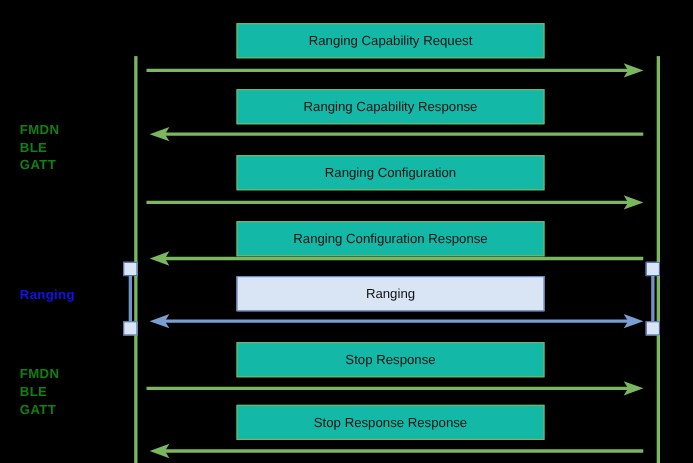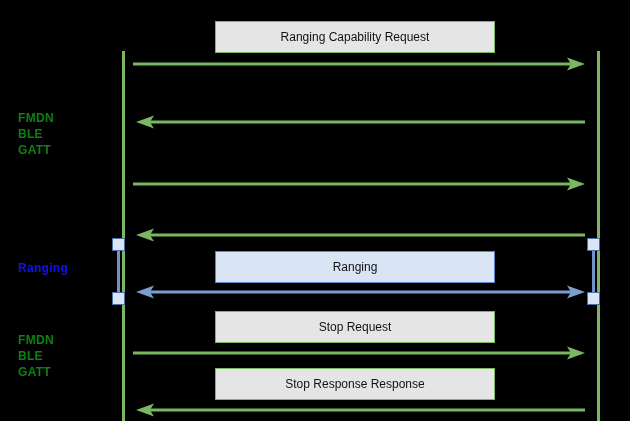--- a/index.html
+++ b/index.html
@@ -46,21 +46,21 @@
     width: 280px;
     height: 32px;
     box-sizing: border-box;
     display: flex;
     align-items: center;
     justify-content: center;
     font-size: 12px;
     color: #111111;
   }
   .msg-box.green {
-    background: #e5e5e5;
+    background: #14b8a6;
     border: 1px solid #7bb661;
   }
   .msg-box.blue {
     background: #d9e4f5;
     border: 1px solid #5b85c4;
   }
 
   
   .arrow {
     position: absolute;
@@ -104,34 +104,43 @@
   <div class="msg-box green" style="top:21px;">
     <span>Ranging Capability Request</span>
   </div>
   <div class="arrow" style="left:133px; top:57px; width:452px;">
     <svg width="452" height="14" viewBox="0 0 452 14">
       <line x1="0" y1="7" x2="442" y2="7" stroke="#7bb661" stroke-width="3"></line>
       <polygon points="452,7 434,0.5 438,7 434,13.5" fill="#7bb661"></polygon>
     </svg>
   </div>
 
+  <div class="msg-box green" style="top:81px;">
+    <span>Ranging Capability Response</span>
+  </div>
   <div class="arrow" style="left:136px; top:115px; width:449px;">
     <svg width="449" height="14" viewBox="0 0 449 14">
       <line x1="10" y1="7" x2="449" y2="7" stroke="#7bb661" stroke-width="3"></line>
       <polygon points="0,7 18,0.5 14,7 18,13.5" fill="#7bb661"></polygon>
     </svg>
   </div>
 
+  <div class="msg-box green" style="top:141px;">
+    <span>Ranging Configuration</span>
+  </div>
   <div class="arrow" style="left:133px; top:177px; width:452px;">
     <svg width="452" height="14" viewBox="0 0 452 14">
       <line x1="0" y1="7" x2="442" y2="7" stroke="#7bb661" stroke-width="3"></line>
       <polygon points="452,7 434,0.5 438,7 434,13.5" fill="#7bb661"></polygon>
     </svg>
   </div>
 
+  <div class="msg-box green" style="top:201px;">
+    <span>Ranging Configuration Response</span>
+  </div>
   <div class="arrow" style="left:136px; top:228px; width:449px;">
     <svg width="449" height="14" viewBox="0 0 449 14">
       <line x1="10" y1="7" x2="449" y2="7" stroke="#7bb661" stroke-width="3"></line>
       <polygon points="0,7 18,0.5 14,7 18,13.5" fill="#7bb661"></polygon>
     </svg>
   </div>
 
   <div class="act-line" style="left:117px; top:244px; height:60px;"></div>
   <div class="act-node" style="left:112px; top:238px;"></div>
   <div class="act-node" style="left:112px; top:292px;"></div>
@@ -145,21 +154,21 @@
   </div>
   <div class="arrow" style="left:136px; top:285px; width:449px;">
     <svg width="449" height="14" viewBox="0 0 449 14">
       <line x1="10" y1="7" x2="439" y2="7" stroke="#7b9ed0" stroke-width="3"></line>
       <polygon points="0,7 18,0.5 14,7 18,13.5" fill="#7b9ed0"></polygon>
       <polygon points="449,7 431,0.5 435,7 431,13.5" fill="#7b9ed0"></polygon>
     </svg>
   </div>
 
   <div class="msg-box green" style="top:311px;">
-    <span>Stop Request</span>
+    <span>Stop Response</span>
   </div>
   <div class="arrow" style="left:133px; top:346px; width:452px;">
     <svg width="452" height="14" viewBox="0 0 452 14">
       <line x1="0" y1="7" x2="442" y2="7" stroke="#7bb661" stroke-width="3"></line>
       <polygon points="452,7 434,0.5 438,7 434,13.5" fill="#7bb661"></polygon>
     </svg>
   </div>
 
   <div class="msg-box green" style="top:368px;">
     <span>Stop Response Response</span>

